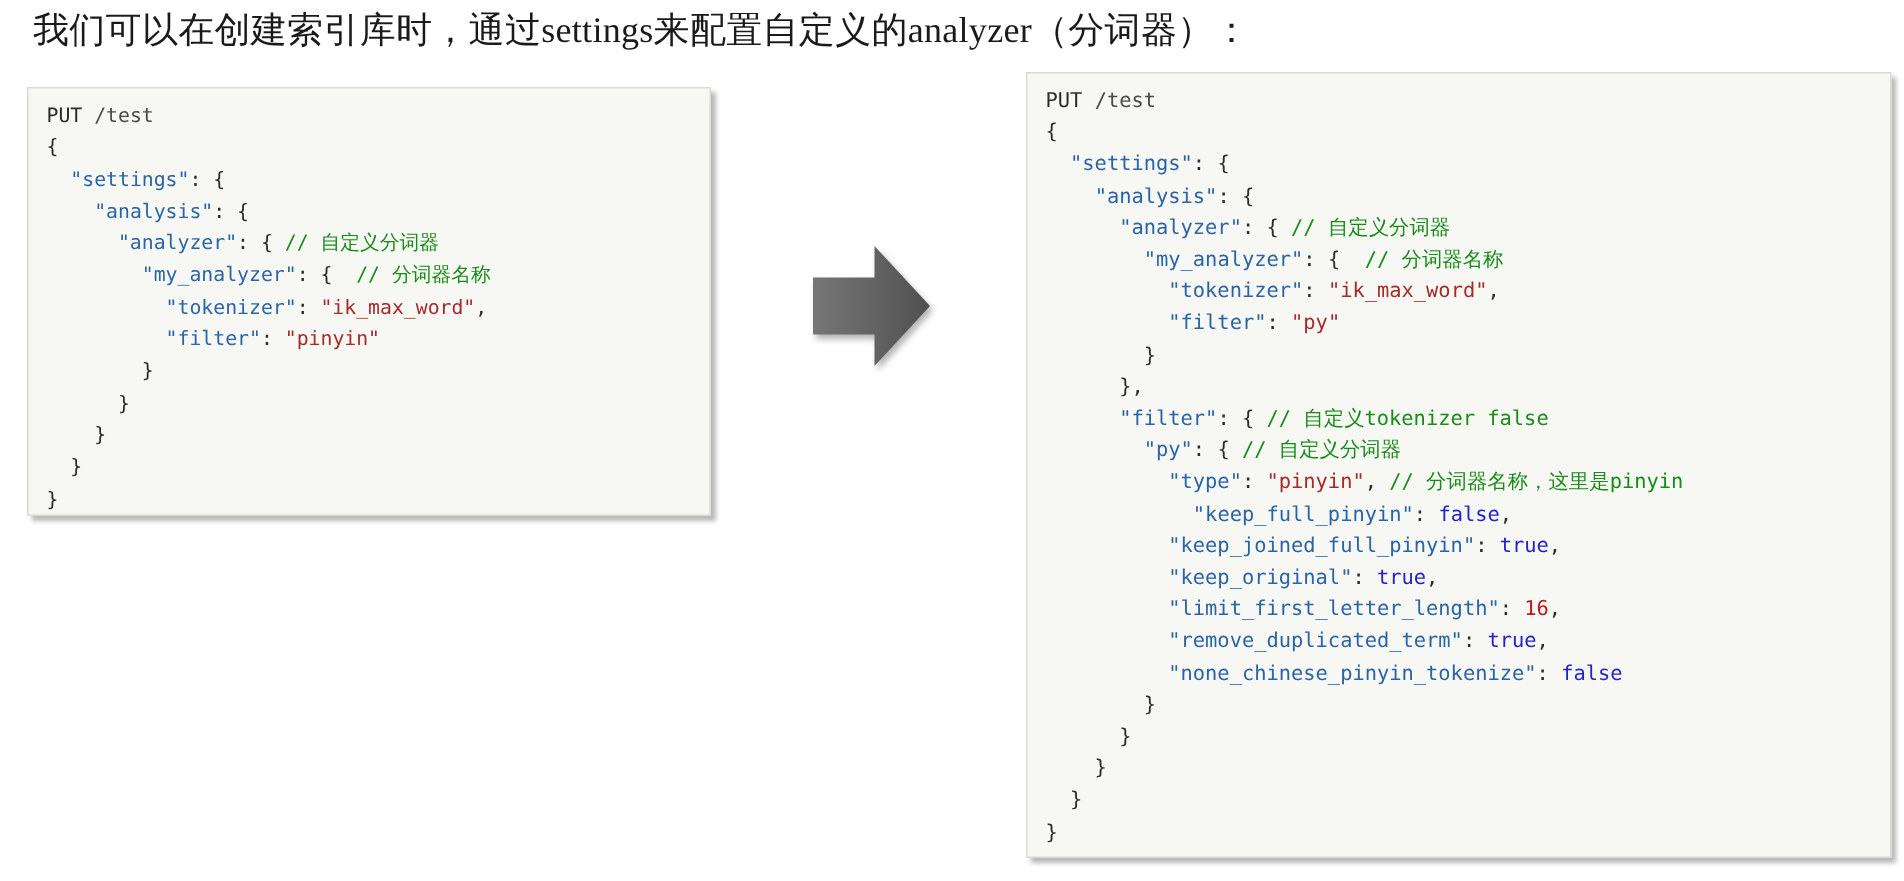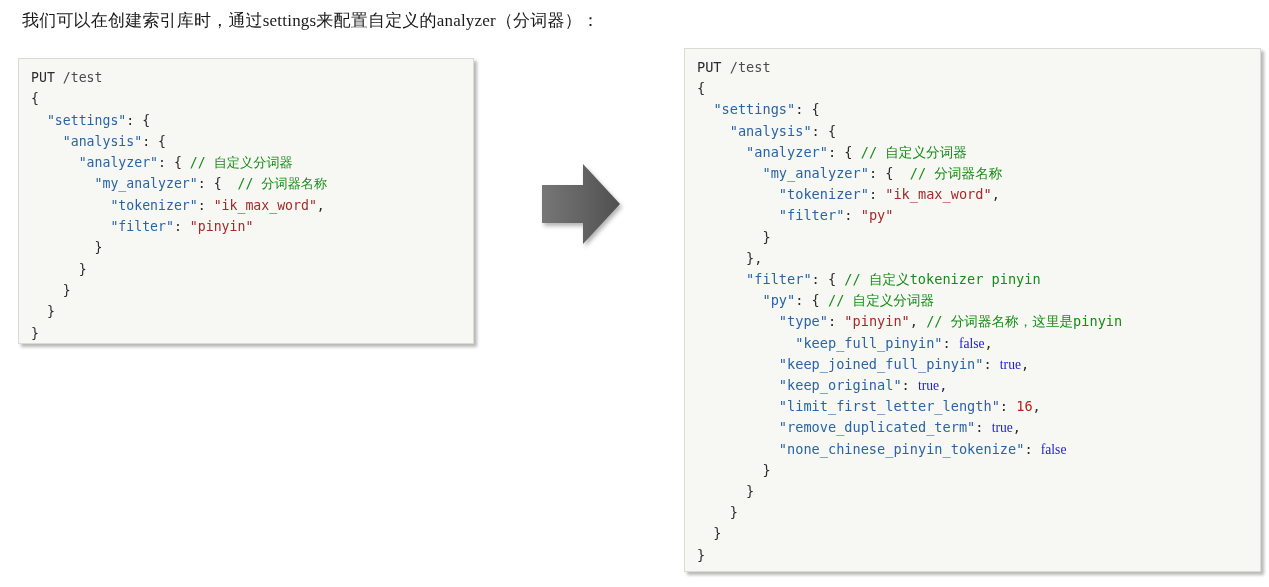--- a/index.html
+++ b/index.html
@@ -14,21 +14,21 @@
     overflow: hidden;
     font-family: "Liberation Serif", serif;
   }
 
   
   #heading {
     position: absolute;
     left: 22px;
     top: 8px;
     font-family: "Liberation Serif", serif;
-    font-size: 17px;
+    font-size: 24px;
     line-height: 26px;
     color: #1a1a1a;
     white-space: nowrap;
     letter-spacing: 0.2px;
   }
 
   
   .code-panel {
     position: absolute;
     background: #f7f8f4;
@@ -61,21 +61,21 @@
   }
   #panel-right .code-body {
     font-size: 13.6px;
     line-height: 21.2px;
   }
 
   
   .k   { color: #2a64a8; }            
   .s   { color: #a52a2a; }            
   .c   { color: #178c17; }            
-  .b   { color: #2222cc; font-family: Liberation Serif, serif; }            
+  .b   { color: #2222cc; }            
   .n   { color: #b91c1c; }            
   .p   { color: #2b2b2b; }            
   .kw  { color: #2b2b2b; }            
   .path{ color: #4a4a4a; }            
 
   
   #arrow-wrap {
     position: absolute;
     left: 538px;
     top: 163px;
@@ -123,21 +123,21 @@
   <div class="code-body"><span><span class="kw">PUT </span><span class="path">/test</span></span>
 <span><span class="p">{</span></span>
 <span><span class="p">  </span><span class="k">"settings"</span><span class="p">: {</span></span>
 <span><span class="p">    </span><span class="k">"analysis"</span><span class="p">: {</span></span>
 <span><span class="p">      </span><span class="k">"analyzer"</span><span class="p">: { </span><span class="c">// 自定义分词器</span></span>
 <span><span class="p">        </span><span class="k">"my_analyzer"</span><span class="p">: {  </span><span class="c">// 分词器名称</span></span>
 <span><span class="p">          </span><span class="k">"tokenizer"</span><span class="p">: </span><span class="s">"ik_max_word"</span><span class="p">,</span></span>
 <span><span class="p">          </span><span class="k">"filter"</span><span class="p">: </span><span class="s">"py"</span></span>
 <span><span class="p">        }</span></span>
 <span><span class="p">      },</span></span>
-<span><span class="p">      </span><span class="k">"filter"</span><span class="p">: { </span><span class="c">// 自定义tokenizer pinyin</span></span>
+<span><span class="p">      </span><span class="k">"filter"</span><span class="p">: { </span><span class="c">// 自定义tokenizer false</span></span>
 <span><span class="p">        </span><span class="k">"py"</span><span class="p">: { </span><span class="c">// 自定义分词器</span></span>
 <span><span class="p">          </span><span class="k">"type"</span><span class="p">: </span><span class="s">"pinyin"</span><span class="p">, </span><span class="c">// 分词器名称，这里是pinyin</span></span>
 <span><span class="p">            </span><span class="k">"keep_full_pinyin"</span><span class="p">: </span><span class="b">false</span><span class="p">,</span></span>
 <span><span class="p">          </span><span class="k">"keep_joined_full_pinyin"</span><span class="p">: </span><span class="b">true</span><span class="p">,</span></span>
 <span><span class="p">          </span><span class="k">"keep_original"</span><span class="p">: </span><span class="b">true</span><span class="p">,</span></span>
 <span><span class="p">          </span><span class="k">"limit_first_letter_length"</span><span class="p">: </span><span class="n">16</span><span class="p">,</span></span>
 <span><span class="p">          </span><span class="k">"remove_duplicated_term"</span><span class="p">: </span><span class="b">true</span><span class="p">,</span></span>
 <span><span class="p">          </span><span class="k">"none_chinese_pinyin_tokenize"</span><span class="p">: </span><span class="b">false</span></span>
 <span><span class="p">        }</span></span>
 <span><span class="p">      }</span></span>

